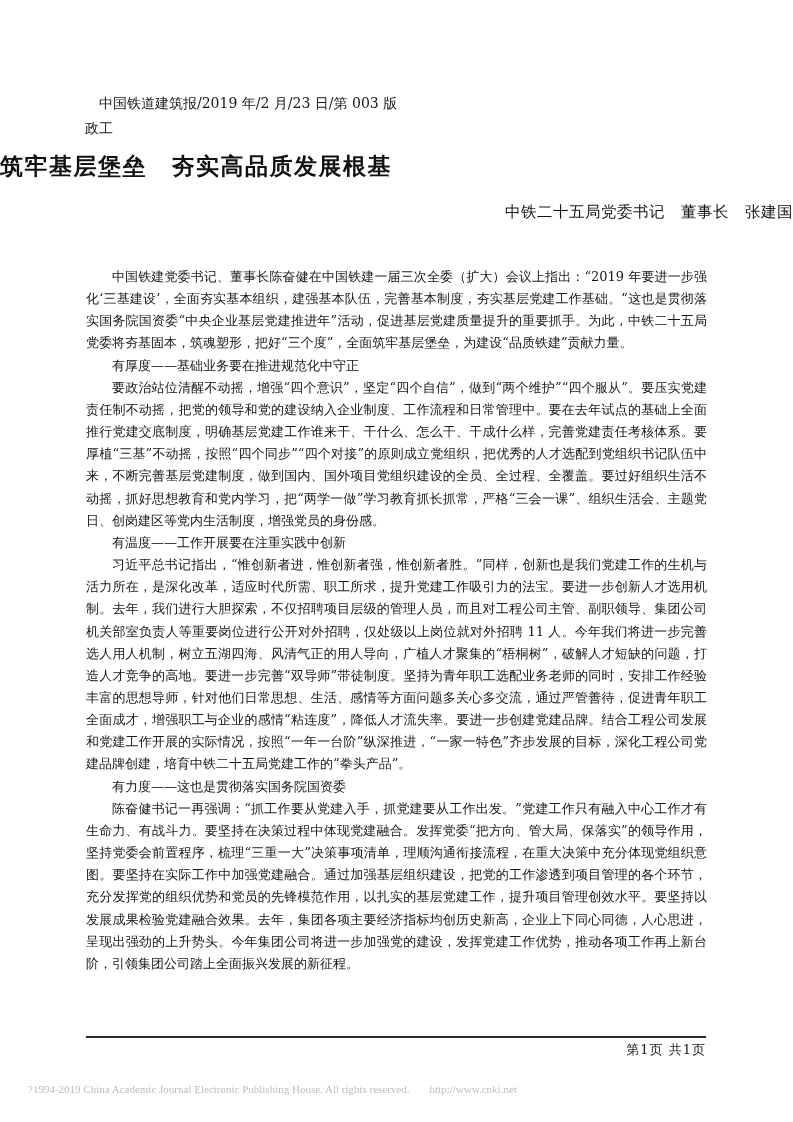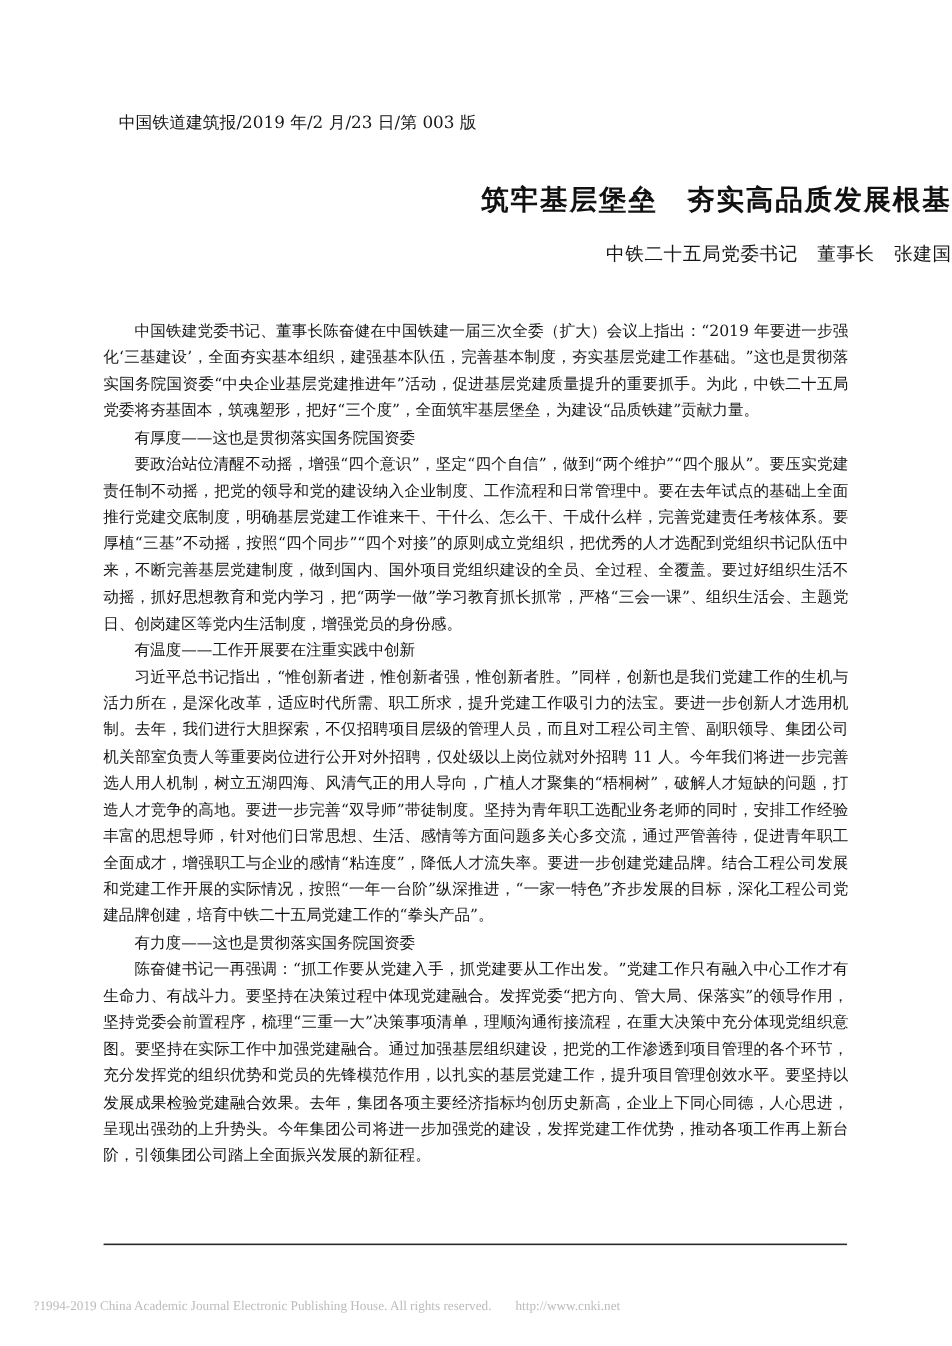--- a/index.html
+++ b/index.html
@@ -1,15 +1,15 @@
 <!DOCTYPE html>
 <html><head>
 <meta charset="utf-8">
 <style>
-  * { margin: 0; padding: 0; box-sizing: border-box; border-radius: 22px; }
+  * { margin: 0; padding: 0; box-sizing: border-box; }
   html, body {
     width: 793px; height: 1122px;
     background: #ffffff;
     font-family: "DejaVu Serif", "Liberation Serif", serif;
     color: #1a1a1a;
   }
   .page {
     position: relative;
     width: 793px; height: 1122px;
     background: #ffffff;
@@ -19,21 +19,21 @@
     position: absolute;
     top: 91px; left: 85px; right: 85px;
     font-size: 14px;
     line-height: 25px;
     color: #161616;
   }
   .doc-header .pub-line { padding-left: 14px; }
   .doc-title {
     position: absolute;
     top: 151px; left: 0; width: 793px;
-    text-align: right;
+    text-align: left;
     font-size: 23px;
     font-weight: 700;
     letter-spacing: 1.5px;
     color: #111111;
   }
   .doc-byline {
     position: absolute;
     top: 202px; left: 0; width: 793px;
     text-align: right;
     font-size: 15.5px;
@@ -76,36 +76,38 @@
   }
   .copyright-bar .cnki-url { margin-left: 20px; }
 </style>
 </head>
 <body>
 
 <div class="page">
 
   <div class="doc-header">
     <div class="pub-line">中国铁道建筑报/2019 年/2 月/23 日/第 003 版</div>
+    <div class="section-line">政工</div>
   </div>
 
   <div class="doc-title">筑牢基层堡垒　夯实高品质发展根基</div>
 
   <div class="doc-byline">中铁二十五局党委书记　董事长　张建国</div>
 
   <div class="doc-body">
     <p>中国铁建党委书记、董事长陈奋健在中国铁建一届三次全委（扩大）会议上指出：“2019 年要进一步强化‘三基建设’，全面夯实基本组织，建强基本队伍，完善基本制度，夯实基层党建工作基础。”这也是贯彻落实国务院国资委“中央企业基层党建推进年”活动，促进基层党建质量提升的重要抓手。为此，中铁二十五局党委将夯基固本，筑魂塑形，把好“三个度”，全面筑牢基层堡垒，为建设“品质铁建”贡献力量。</p>
-    <p>有厚度——这也是贯彻落实国务院国资委</p>
+    <p>有厚度——基础业务要在推进规范化中守正</p>
     <p>要政治站位清醒不动摇，增强“四个意识”，坚定“四个自信”，做到“两个维护”“四个服从”。要压实党建责任制不动摇，把党的领导和党的建设纳入企业制度、工作流程和日常管理中。要在去年试点的基础上全面推行党建交底制度，明确基层党建工作谁来干、干什么、怎么干、干成什么样，完善党建责任考核体系。要厚植“三基”不动摇，按照“四个同步”“四个对接”的原则成立党组织，把优秀的人才选配到党组织书记队伍中来，不断完善基层党建制度，做到国内、国外项目党组织建设的全员、全过程、全覆盖。要过好组织生活不动摇，抓好思想教育和党内学习，把“两学一做”学习教育抓长抓常，严格“三会一课”、组织生活会、主题党日、创岗建区等党内生活制度，增强党员的身份感。</p>
     <p>有温度——工作开展要在注重实践中创新</p>
     <p>习近平总书记指出，“惟创新者进，惟创新者强，惟创新者胜。”同样，创新也是我们党建工作的生机与活力所在，是深化改革，适应时代所需、职工所求，提升党建工作吸引力的法宝。要进一步创新人才选用机制。去年，我们进行大胆探索，不仅招聘项目层级的管理人员，而且对工程公司主管、副职领导、集团公司机关部室负责人等重要岗位进行公开对外招聘，仅处级以上岗位就对外招聘 11 人。今年我们将进一步完善选人用人机制，树立五湖四海、风清气正的用人导向，广植人才聚集的“梧桐树”，破解人才短缺的问题，打造人才竞争的高地。要进一步完善“双导师”带徒制度。坚持为青年职工选配业务老师的同时，安排工作经验丰富的思想导师，针对他们日常思想、生活、感情等方面问题多关心多交流，通过严管善待，促进青年职工全面成才，增强职工与企业的感情“粘连度”，降低人才流失率。要进一步创建党建品牌。结合工程公司发展和党建工作开展的实际情况，按照“一年一台阶”纵深推进，“一家一特色”齐步发展的目标，深化工程公司党建品牌创建，培育中铁二十五局党建工作的“拳头产品”。</p>
     <p>有力度——这也是贯彻落实国务院国资委</p>
     <p>陈奋健书记一再强调：“抓工作要从党建入手，抓党建要从工作出发。”党建工作只有融入中心工作才有生命力、有战斗力。要坚持在决策过程中体现党建融合。发挥党委“把方向、管大局、保落实”的领导作用，坚持党委会前置程序，梳理“三重一大”决策事项清单，理顺沟通衔接流程，在重大决策中充分体现党组织意图。要坚持在实际工作中加强党建融合。通过加强基层组织建设，把党的工作渗透到项目管理的各个环节，充分发挥党的组织优势和党员的先锋模范作用，以扎实的基层党建工作，提升项目管理创效水平。要坚持以发展成果检验党建融合效果。去年，集团各项主要经济指标均创历史新高，企业上下同心同德，人心思进，呈现出强劲的上升势头。今年集团公司将进一步加强党的建设，发挥党建工作优势，推动各项工作再上新台阶，引领集团公司踏上全面振兴发展的新征程。</p>
   </div>
 
   <div class="footer-rule"></div>
 
+  <div class="footer-pagenum">第1页 共1页</div>
 
   <div class="copyright-bar">
     <span>?1994-2019 China Academic Journal Electronic Publishing House. All rights reserved.</span><span class="cnki-url">http://www.cnki.net</span>
   </div>
 
 </div>
 
 </body></html>

